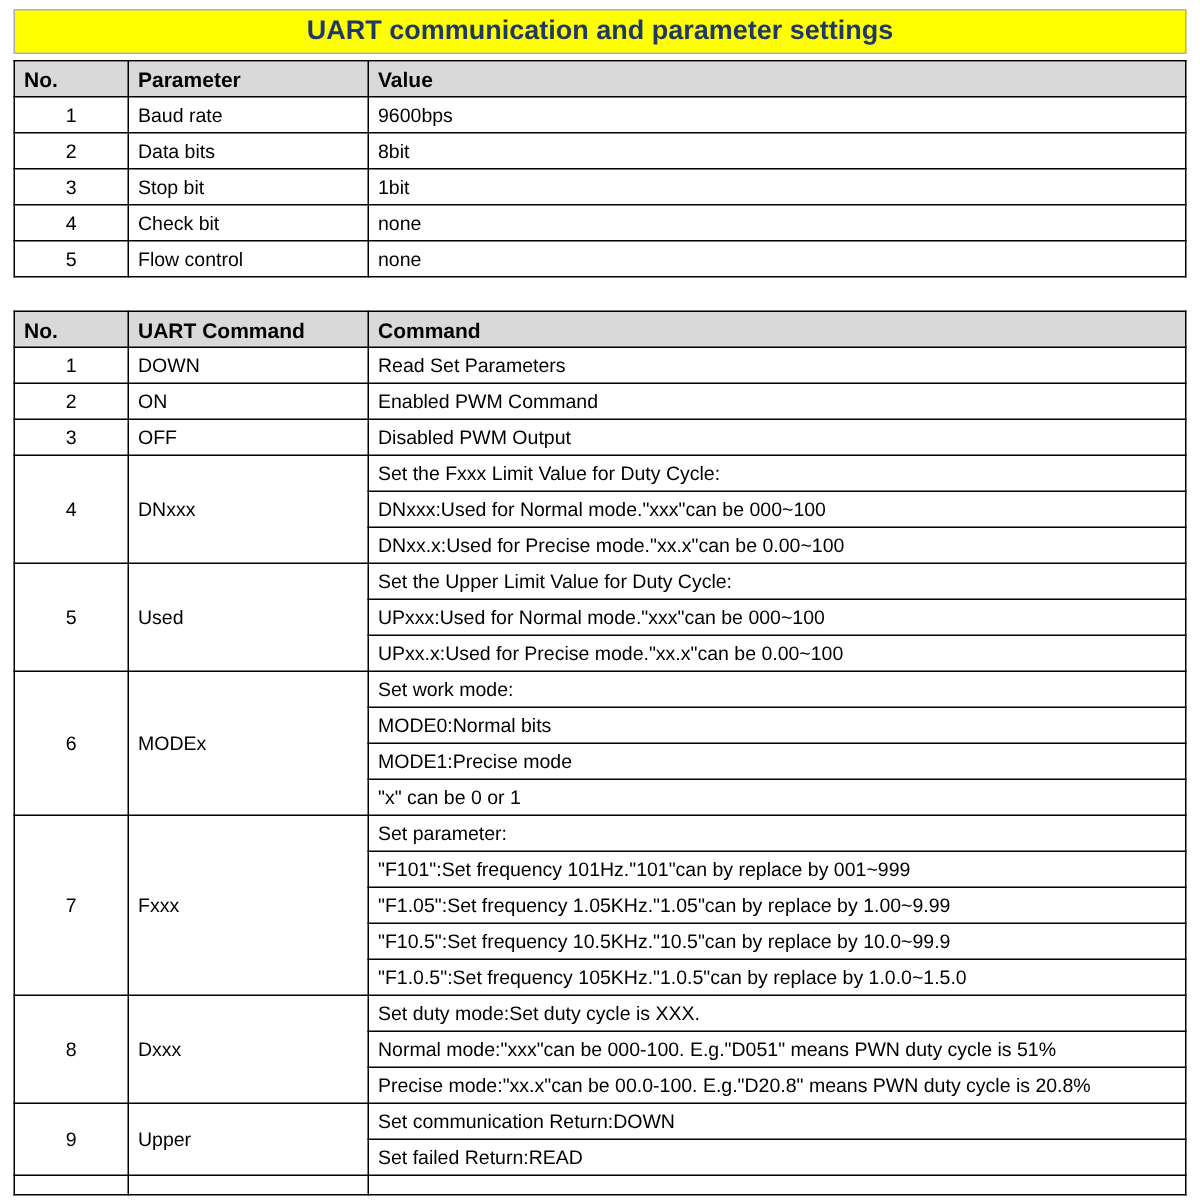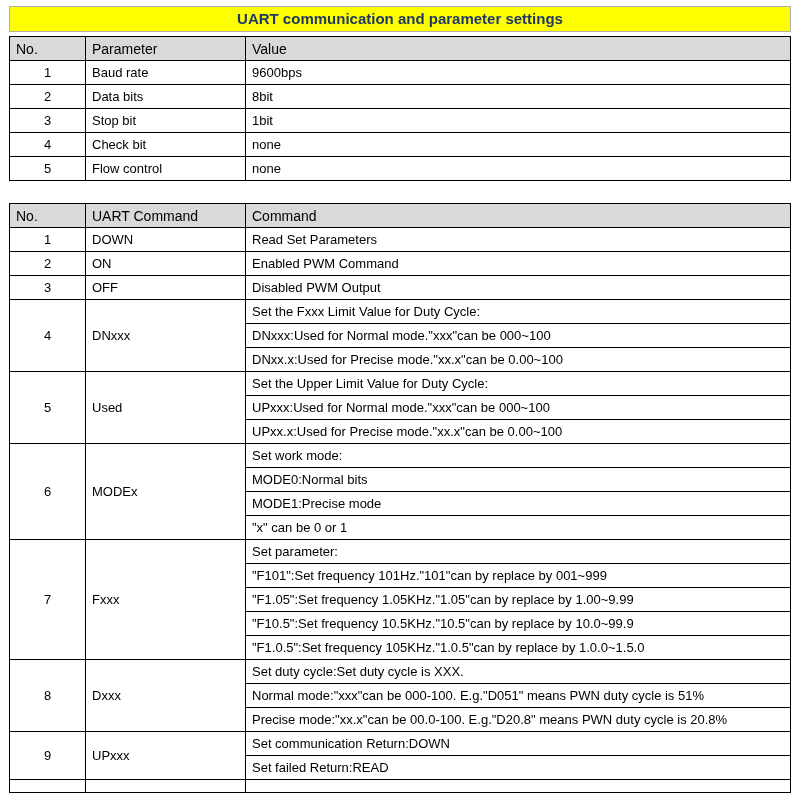--- a/index.html
+++ b/index.html
@@ -11,21 +11,21 @@
     background: #ffffff;
     font-family: "Liberation Sans", sans-serif;
     color: #000;
     overflow: hidden;
   }
   .title-bar {
     background: #FFFF00;
     color: #1F3864;
     border: 1px solid #b0b0b0;
     font-weight: 700;
-    font-size: 15px;
+    font-size: 18px;
     text-align: center;
     padding: 3px 0 4px 0;
     margin-bottom: 4px;
   }
   table.tbl {
     width: 100%;
     border-collapse: collapse;
     table-layout: fixed;
   }
   col.c-no { width: 76px; }
@@ -35,21 +35,21 @@
     padding: 2px 6px;
     font-size: 13px;
     height: 19px;
     overflow: hidden;
     white-space: nowrap;
     vertical-align: middle;
   }
   .tbl th {
     background: #D9D9D9;
     text-align: left;
-    font-weight: 400;
+    font-weight: 700;
     font-size: 14px;
   }
   .tbl td.num { text-align: center; }
   .tbl td.partial { height: 8px; }
   .gap { height: 22px; }
 </style>
 </head>
 <body>
 
 <div class="page">
@@ -174,31 +174,31 @@
         </tr>
         <tr>
           <td>"F10.5":Set frequency 10.5KHz."10.5"can by replace by 10.0~99.9</td>
         </tr>
         <tr>
           <td>"F1.0.5":Set frequency 105KHz."1.0.5"can by replace by 1.0.0~1.5.0</td>
         </tr>
         <tr>
           <td rowspan="3" class="num">8</td>
           <td rowspan="3">Dxxx</td>
-          <td>Set duty cycle:Set duty cycle is XXX.</td>
+          <td>Set duty mode:Set duty cycle is XXX.</td>
         </tr>
         <tr>
           <td>Normal mode:"xxx"can be 000-100. E.g."D051" means PWN duty cycle is 51%</td>
         </tr>
         <tr>
           <td>Precise mode:"xx.x"can be 00.0-100. E.g."D20.8" means PWN duty cycle is 20.8%</td>
         </tr>
         <tr>
           <td rowspan="2" class="num">9</td>
-          <td rowspan="2">UPxxx</td>
+          <td rowspan="2">Upper</td>
           <td>Set communication Return:DOWN</td>
         </tr>
         <tr>
           <td>Set failed Return:READ</td>
         </tr>
         <tr>
           <td class="num partial"></td>
           <td class="partial"></td>
           <td class="partial"></td>
         </tr>

